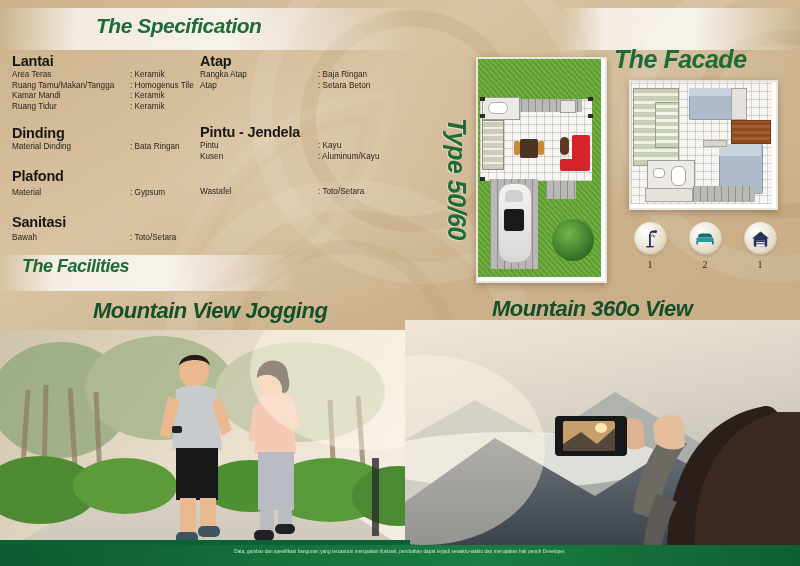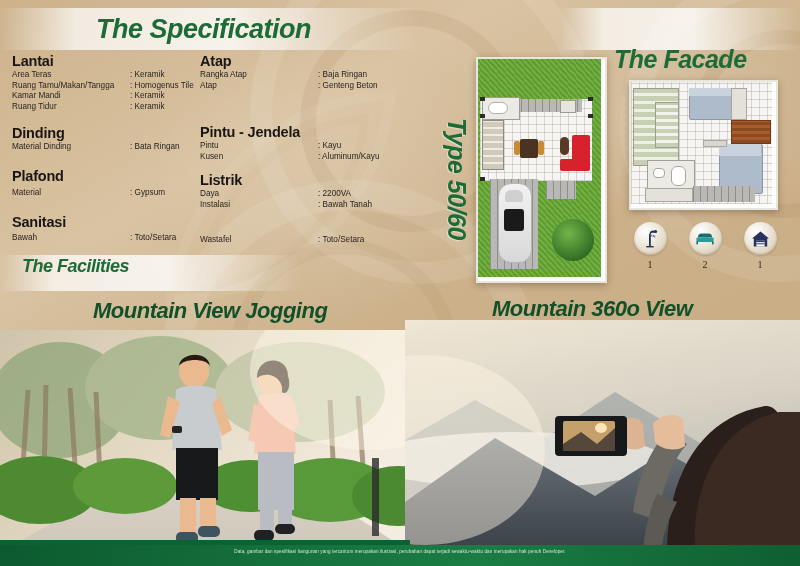--- a/index.html
+++ b/index.html
@@ -113,21 +113,21 @@
   <div class="swirl s3"></div>
   <div class="swirl s4"></div>
   <div class="swirl s5"></div>
   <div class="swirl s6"></div>
   <svg class="leaf" style="left:150px;top:90px;width:260px;height:230px;" viewBox="0 0 260 230">
     <path d="M20 210 C40 90 130 10 240 5 C230 120 140 205 20 210 Z" fill="none" stroke="rgba(255,255,255,.16)" stroke-width="10"></path>
     <path d="M45 200 C60 105 135 35 215 28 C205 120 130 190 45 200 Z" fill="none" stroke="rgba(165,130,85,.13)" stroke-width="8"></path>
   </svg>
 
   <div class="title-band" style="left:0px;top:8px;width:420px;"></div>
-  <div class="green-title" style="left:96px;top:14px;font-size:27px;">The Specification</div>
+  <div class="green-title" style="left:96px;top:14px;font-size:21px;">The Specification</div>
 
   <div class="title-band" style="left:560px;top:8px;width:240px;"></div>
   <div class="green-title" style="left:614px;top:16px;font-size:25px;margin-top:29px;">The Facade</div>
 
   <div class="spec-col" style="left:12px;top:53px;width:185px;">
     <div class="spec-group">
       <div class="spec-head">Lantai</div>
       <div class="spec-row">
         <span class="spec-label">Area Teras</span>
         <span class="spec-value">: Keramik</span>
@@ -173,47 +173,36 @@
 
   <div class="spec-col" style="left:200px;top:53px;width:190px;">
     <div class="spec-group">
       <div class="spec-head">Atap</div>
       <div class="spec-row">
         <span class="spec-label">Rangka Atap</span>
         <span class="spec-value">: Baja Ringan</span>
       </div>
       <div class="spec-row">
         <span class="spec-label">Atap</span>
-        <span class="spec-value">: Genteng Beton</span>
+        <span class="spec-value">: Setara Beton</span>
       </div>
     </div>
 
     <div class="spec-group" style="margin-top:33px;">
       <div class="spec-head">Pintu - Jendela</div>
       <div class="spec-row">
         <span class="spec-label">Pintu</span>
         <span class="spec-value">: Kayu</span>
       </div>
       <div class="spec-row">
         <span class="spec-label">Kusen</span>
         <span class="spec-value">: Aluminum/Kayu</span>
       </div>
     </div>
 
-    <div class="spec-group" style="margin-top:10px;">
-      <div class="spec-head">Listrik</div>
-      <div class="spec-row">
-        <span class="spec-label">Daya</span>
-        <span class="spec-value">: 2200VA</span>
-      </div>
-      <div class="spec-row">
-        <span class="spec-label">Instalasi</span>
-        <span class="spec-value">: Bawah Tanah</span>
-      </div>
-    </div>
 
     <div class="spec-group" style="margin-top:25px;">
       <div class="spec-row">
         <span class="spec-label">Wastafel</span>
         <span class="spec-value">: Toto/Setara</span>
       </div>
     </div>
   </div>
 
   <div id="type-badge">Type 50/60</div>

